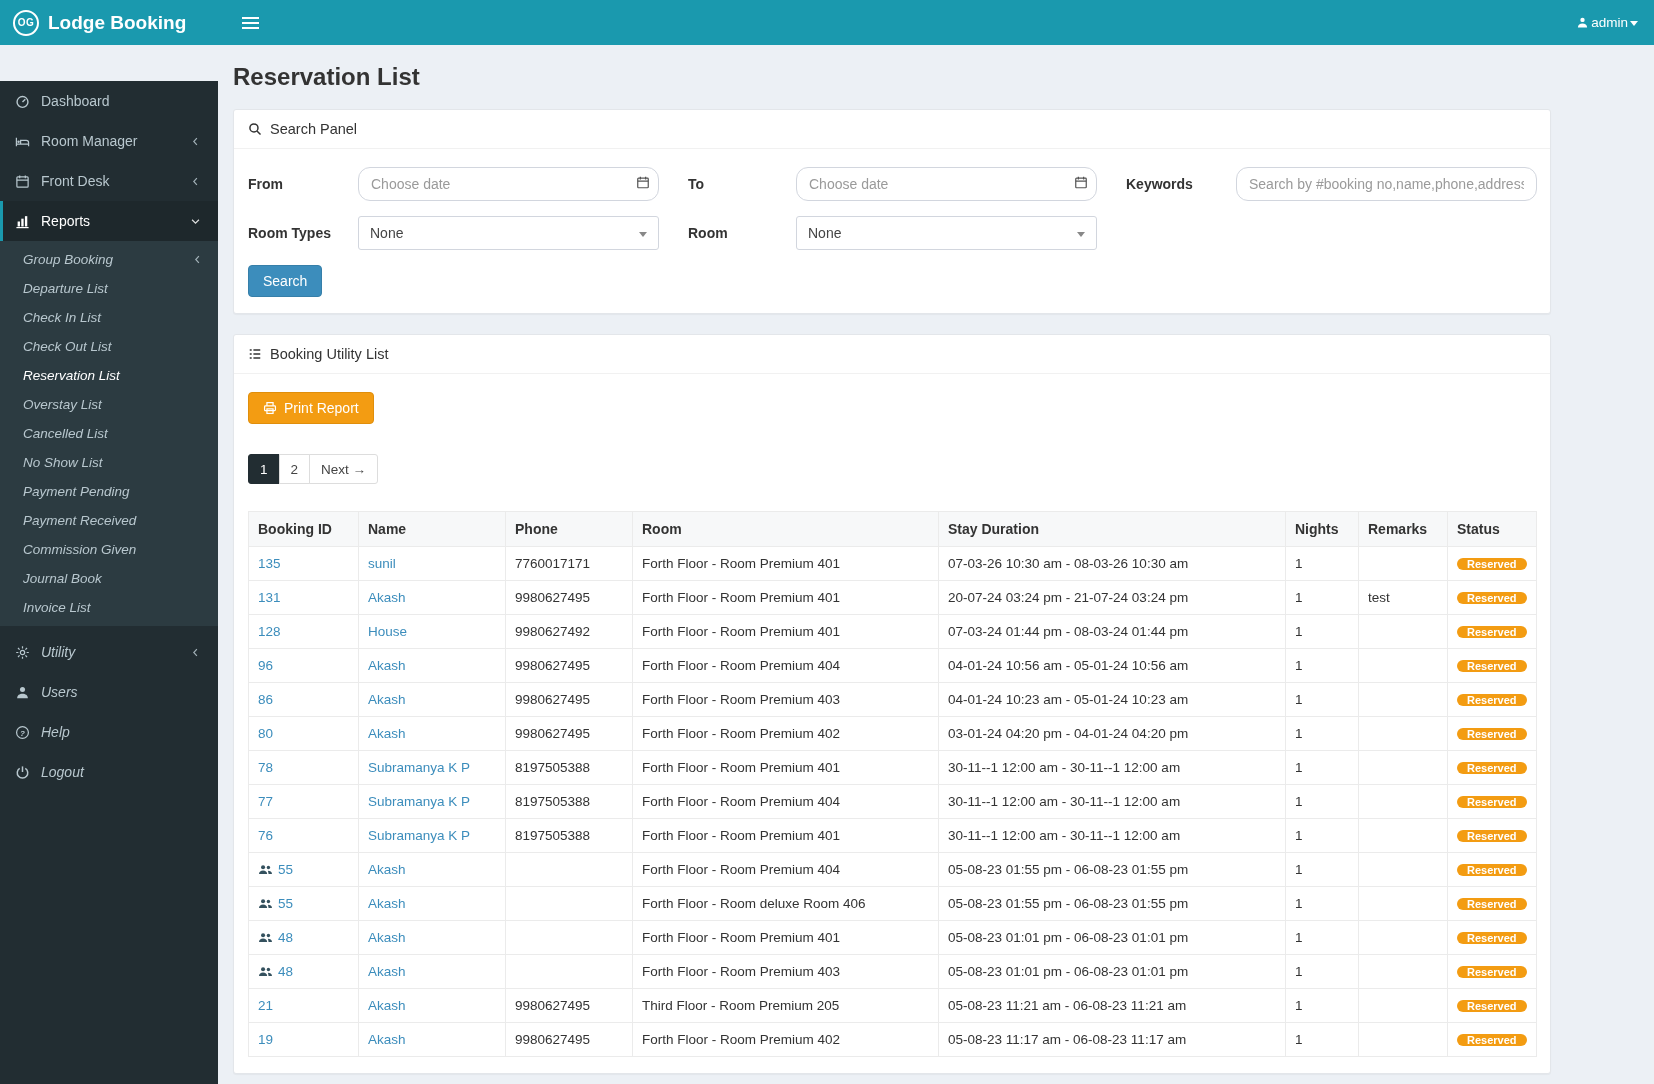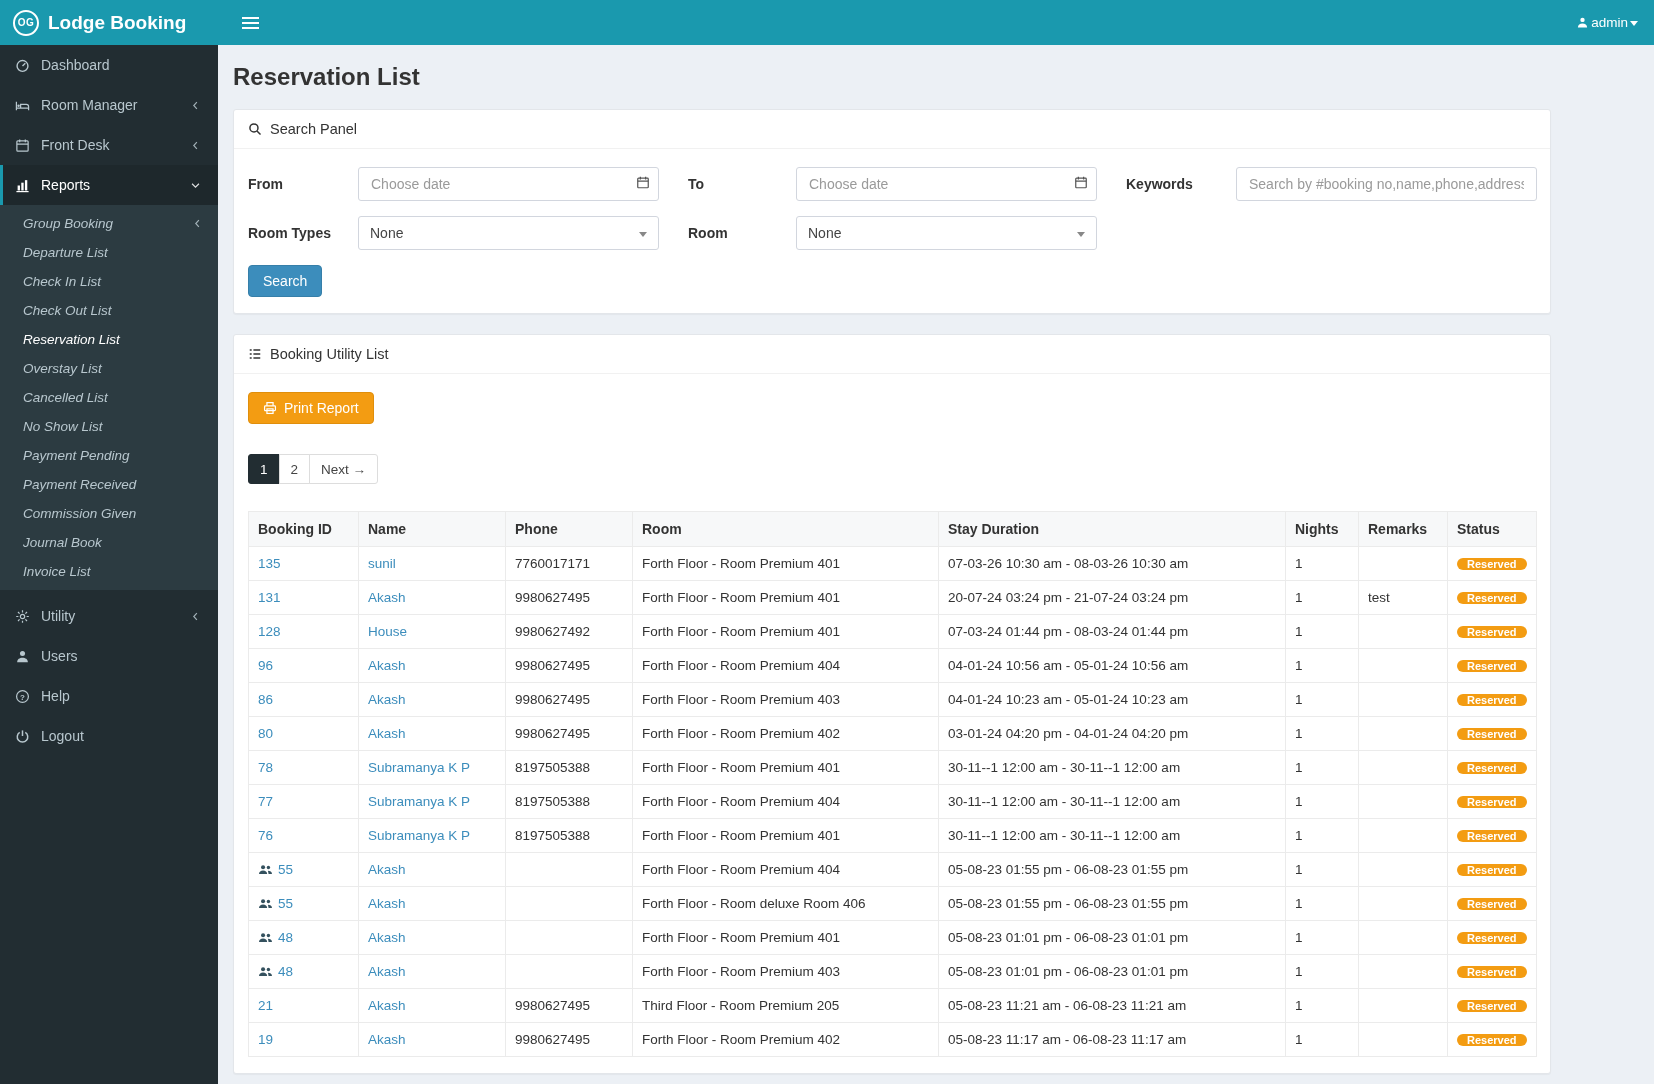--- a/index.html
+++ b/index.html
@@ -18,44 +18,44 @@
   .app{display:grid;grid-template-columns:218px 1fr;grid-template-rows:45px 1fr;width:100%;height:100%;background:var(--c-content-bg);}
   
   .logo{background:var(--c-topbar);color:#fff;display:flex;align-items:center;gap:9px;padding-left:13px;font-size:19px;font-weight:700;cursor:pointer;}
   .logo-mark{width:26px;height:26px;border:2px solid #fff;border-radius:50%;display:flex;align-items:center;justify-content:center;font-size:10px;font-weight:700;letter-spacing:.5px;}
   .topbar{background:var(--c-topbar);display:flex;align-items:center;justify-content:space-between;padding:0 16px 0 20px;color:#fff;}
   .hamburger{display:flex;flex-direction:column;gap:3px;cursor:pointer;padding:6px 4px;}
   .hamburger span{display:block;width:17px;height:2px;background:#fff;}
   .user-menu{display:flex;align-items:center;gap:2px;font-size:13.5px;cursor:pointer;}
   .caret{width:0;height:0;border-left:4px solid transparent;border-right:4px solid transparent;border-top:5px solid currentColor;display:inline-block;margin-top:2px;}
   
-  .sidebar{background:var(--c-sidebar);overflow:hidden;}
+  .sidebar{background:var(--c-sidebar);overflow:hidden;margin-top:36px;}
   .nav{list-style:none;}
   .nav a{display:flex;align-items:center;gap:10px;padding:12px 14px;color:var(--c-sidebar-text);font-size:14px;text-decoration:none;cursor:pointer;}
   .nav a .icon{width:17px;display:inline-flex;justify-content:center;flex:none;}
   .nav a .chev{margin-left:auto;opacity:.85;}
   .nav li.active > a{background:#1e282c;color:#fff;border-left:3px solid var(--c-topbar);padding-left:11px;}
   .submenu{background:var(--c-sidebar-submenu);padding:4px 0;font-style:italic;}
   .submenu a{padding:7px 12px 7px 23px;font-size:13.5px;}
   .submenu li.active > a{color:#fff;background:transparent;border-left:none;padding-left:23px;}
-  .nav.secondary{margin-top:6px;}
+  .nav.secondary{margin-top:6px;font-style:italic;}
   .icon svg{display:block;}
   
   .content{padding:16px 103px 20px 15px;overflow:hidden;}
   h1{font-size:24px;font-weight:600;color:#333;margin:2px 0 18px 0;}
   .panel{background:#fff;border:1px solid #e3e6ea;border-radius:3px;box-shadow:0 1px 1px rgba(0,0,0,.04);margin-bottom:20px;}
   .panel-header{display:flex;align-items:center;gap:8px;padding:11px 14px;border-bottom:1px solid #f1f1f1;font-size:14.5px;color:#333;}
   .panel-header .icon{color:#333;}
   .panel-body{padding:18px 14px 16px 14px;}
   .form-row{display:flex;align-items:center;margin-bottom:15px;}
   .fgroup{display:flex;align-items:center;}
   .fgroup + .fgroup{margin-left:29px;}
   .f-label{width:110px;font-weight:700;font-size:14px;color:#333;flex:none;}
   .inputwrap{position:relative;width:301px;}
-  .inputwrap input{width:100%;height:34px;border:1px solid #d2d6de;border-radius:3px;padding:0 30px 0 12px;font-size:14px;font-family:inherit;color:#333;outline:none;background:#fff;}
+  .inputwrap input{width:100%;height:34px;border:1px solid #d2d6de;border-radius:12px;padding:0 30px 0 12px;font-size:14px;font-family:inherit;color:#333;outline:none;background:#fff;}
   .inputwrap input.no-icon{padding-right:12px;}
   .inputwrap input::placeholder{color:#9a9a9a;}
   .inicon{position:absolute;right:9px;top:50%;transform:translateY(-50%);color:#555;}
   .select{width:301px;height:34px;border:1px solid #d2d6de;border-radius:3px;background:#fff;display:flex;align-items:center;justify-content:space-between;padding:0 11px;font-size:14px;color:#444;cursor:pointer;}
   .select .caret{border-top-color:#888;}
   .btn{display:inline-flex;align-items:center;gap:7px;border-radius:4px;font-size:14px;font-family:inherit;padding:7px 14px;cursor:pointer;color:#fff;}
   .btn-primary{background:var(--c-primary);border:1px solid #367fa9;}
   .btn-warning{background:var(--c-warning);border:1px solid #e08e0b;}
   .btn .icon{color:#fff;}
   

